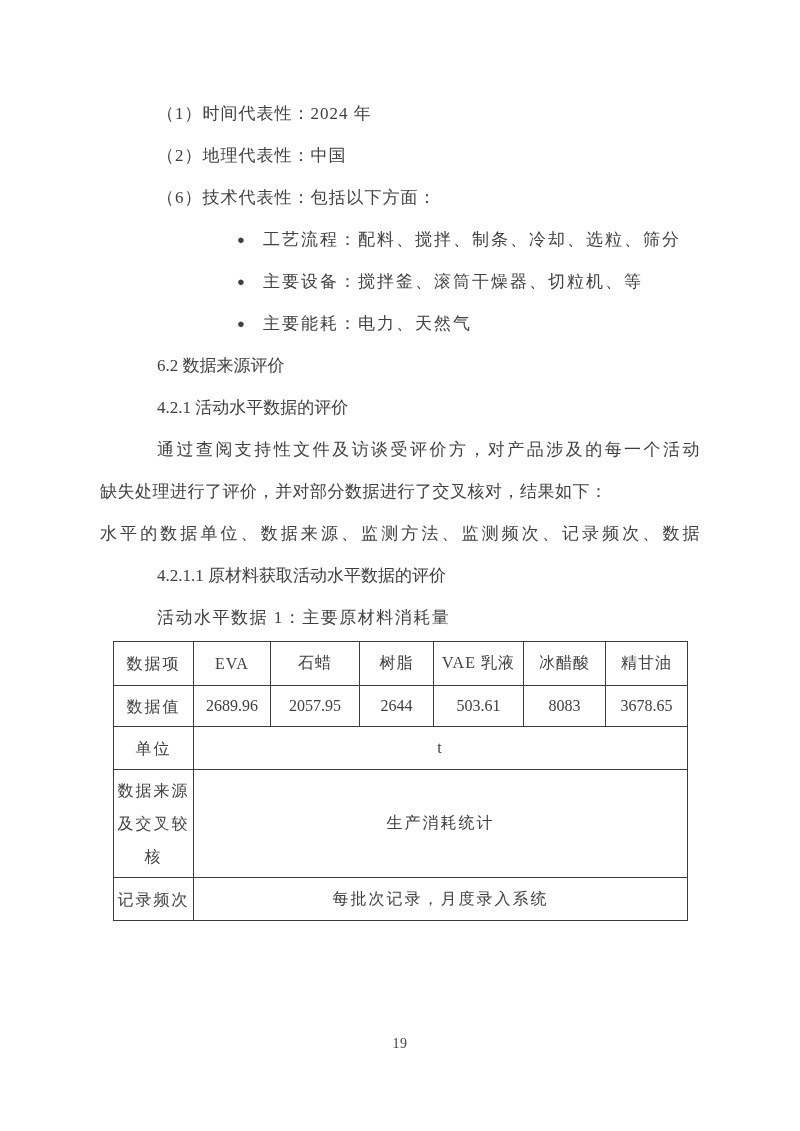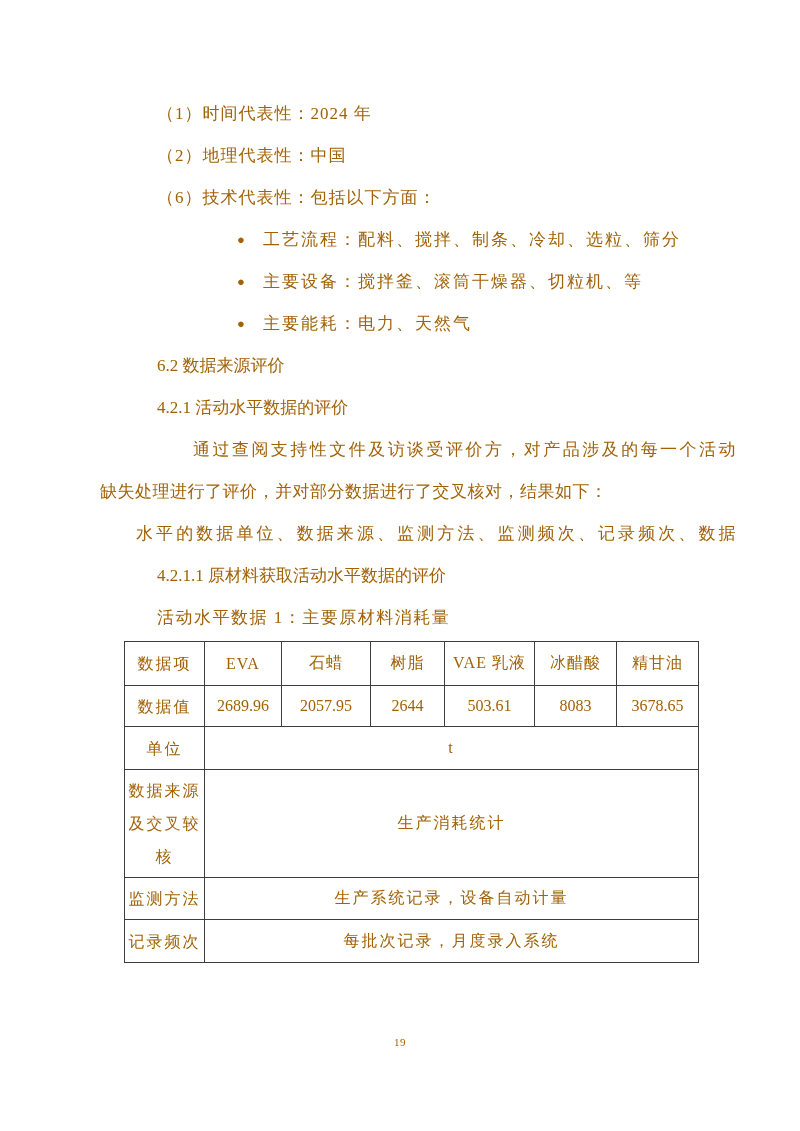--- a/index.html
+++ b/index.html
@@ -2,42 +2,42 @@
 <html><head>
 <meta charset="utf-8">
 <style>
   html,body { margin:0; padding:0; background:#e9e9e9; }
   .page {
     position:relative;
     width:800px; height:1131px;
     margin:0 auto;
     background:#ffffff;
     font-family:"Liberation Serif","DejaVu Serif",serif;
-    color:#a16207;
+    color:#404040;
     font-size:17px;
     overflow:hidden;
   }
   .content { position:absolute; left:100px; top:93px; width:600px; }
   .line { line-height:42px; height:42px; white-space:nowrap; }
   .indent { padding-left:57px; }
   .num-item { letter-spacing:1px; }
   .bullet-item { padding-left:137px; letter-spacing:2px; }
   .bullet-glyph {
     display:inline-block; width:13px; margin-right:13px;
     font-size:13px; letter-spacing:0; vertical-align:1px;
   }
   .para-line { width:600px; line-height:42px; height:42px; text-align:justify; letter-spacing:0.5px; }
   .para-first { text-indent:57px; }
-  .fill { text-align-last:justify;margin-left:36px; }
+  .fill { text-align-last:justify; }
   .caption { letter-spacing:1.5px; }
 
   table.dtable {
     border-collapse:collapse;
     table-layout:fixed;
-    margin-left:24px; margin-top:2px;
+    margin-left:13px; margin-top:2px;
     width:574px;
   }
   .dtable td {
     border:1px solid #3d3d3d;
     text-align:center;
     vertical-align:middle;
     font-size:16px;
     padding:1px;
     overflow:hidden;
   }
@@ -48,21 +48,21 @@
   .r-head   td { height:41px; }
   .r-values td { height:38px; }
   .r-unit   td { height:40px; }
   .r-source td { height:105px; }
   .r-method td { height:39px; }
   .r-mfreq  td { height:40px; }
   .r-rfreq  td { height:40px; }
 
   .page-num {
     position:absolute; left:0; top:1036px; width:100%;
-    text-align:center; font-size:11px; letter-spacing:0.5px;
+    text-align:center; font-size:14px; letter-spacing:0.5px;
   }
 </style>
 </head>
 <body>
 
 <div class="page">
   <div class="content">
 
     <div class="line indent num-item">（1）时间代表性：2024 年</div>
     <div class="line indent num-item">（2）地理代表性：中国</div>
@@ -118,24 +118,20 @@
         <td class="num">3678.65</td>
       </tr>
       <tr class="r-unit">
         <td class="lbl">单位</td>
         <td class="wide" colspan="6">t</td>
       </tr>
       <tr class="r-source">
         <td class="lbl">数据来源及交叉较核</td>
         <td class="wide" colspan="6">生产消耗统计</td>
       </tr>
-      <tr class="r-method">
-        <td class="lbl">监测方法</td>
-        <td class="wide" colspan="6">生产系统记录，设备自动计量</td>
-      </tr>
       <tr class="r-rfreq">
         <td class="lbl">记录频次</td>
         <td class="wide" colspan="6">每批次记录，月度录入系统</td>
       </tr>
     </tbody>
       </table>
 
   </div>
 
   <div class="page-num">19</div>

